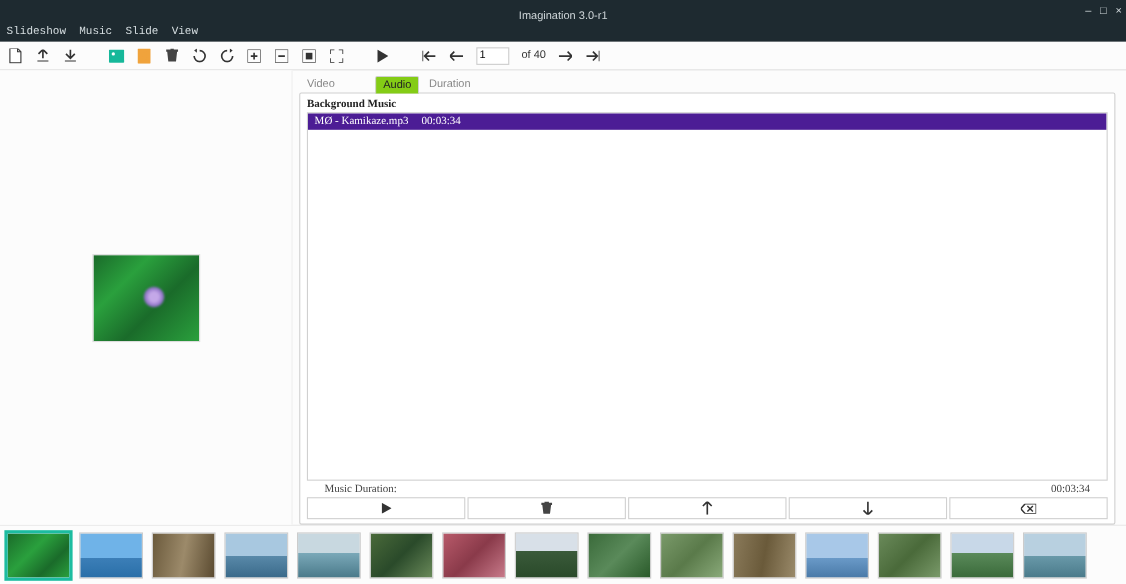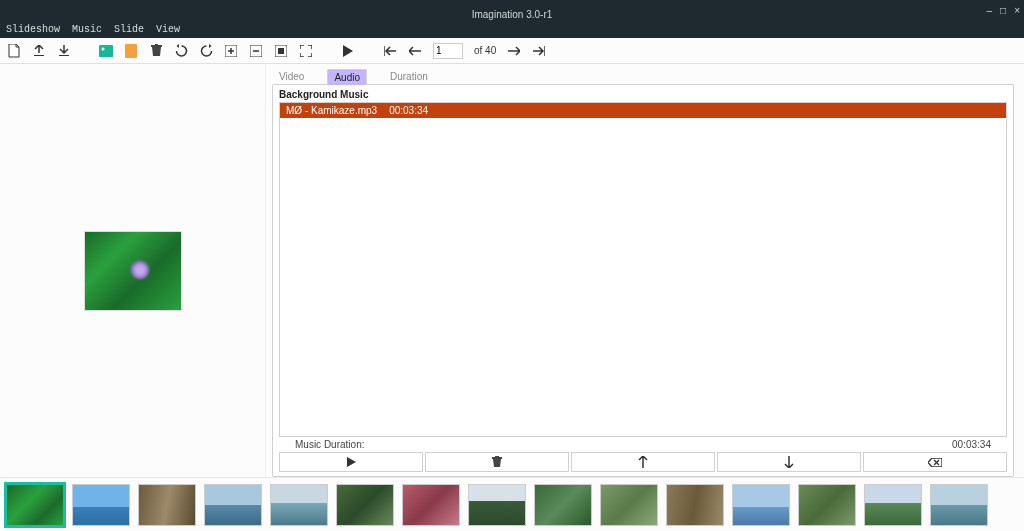--- a/index.html
+++ b/index.html
@@ -104,62 +104,64 @@
     flex: 1;
     display: flex;
     flex-direction: column;
     padding-left: 6px;
     padding-right: 10px;
     padding-top: 4px;
     max-width: calc(1024px - 266px);
   }
   .tabs {
     display: flex;
-    gap: 16px;
+    gap: 2px;
     font-size: 10px;
     height: 16px;
   }
   .tabs .tab {
     padding: 2px 6px 0 6px;
     color: #888;
     cursor: default;
     border: 1px solid transparent;
     border-bottom: none;
     border-radius: 2px 2px 0 0;
   }
   .tabs .tab.active {
     color: #222;
-    background: #c4b5fd;
+    background: #84cc16;
     border-color: #d0d0d0;
     position: relative;
     top: 1px;
+    margin-left: 28px;
   }
   .tab-body {
     flex: 1;
     border: 1px solid #d0d0d0;
     border-radius: 2px;
     background: #fff;
     display: flex;
     flex-direction: column;
     padding: 4px 6px 4px 6px;
     overflow: hidden;
+    font-family: Liberation Serif, serif;
   }
   .bg-label {
     font-size: 10px;
     font-weight: bold;
     margin-bottom: 2px;
   }
   .music-list {
     flex: 1;
     border: 1px solid #d0d0d0;
     background: #fff;
     overflow: hidden;
   }
   .music-row {
-    background: #c2410c;
+    background: #4c1d95;
     color: #fff;
     font-size: 10px;
     padding: 2px 6px;
     display: flex;
     gap: 12px;
   }
   .duration-row {
     display: flex;
     justify-content: space-between;
     font-size: 10px;

